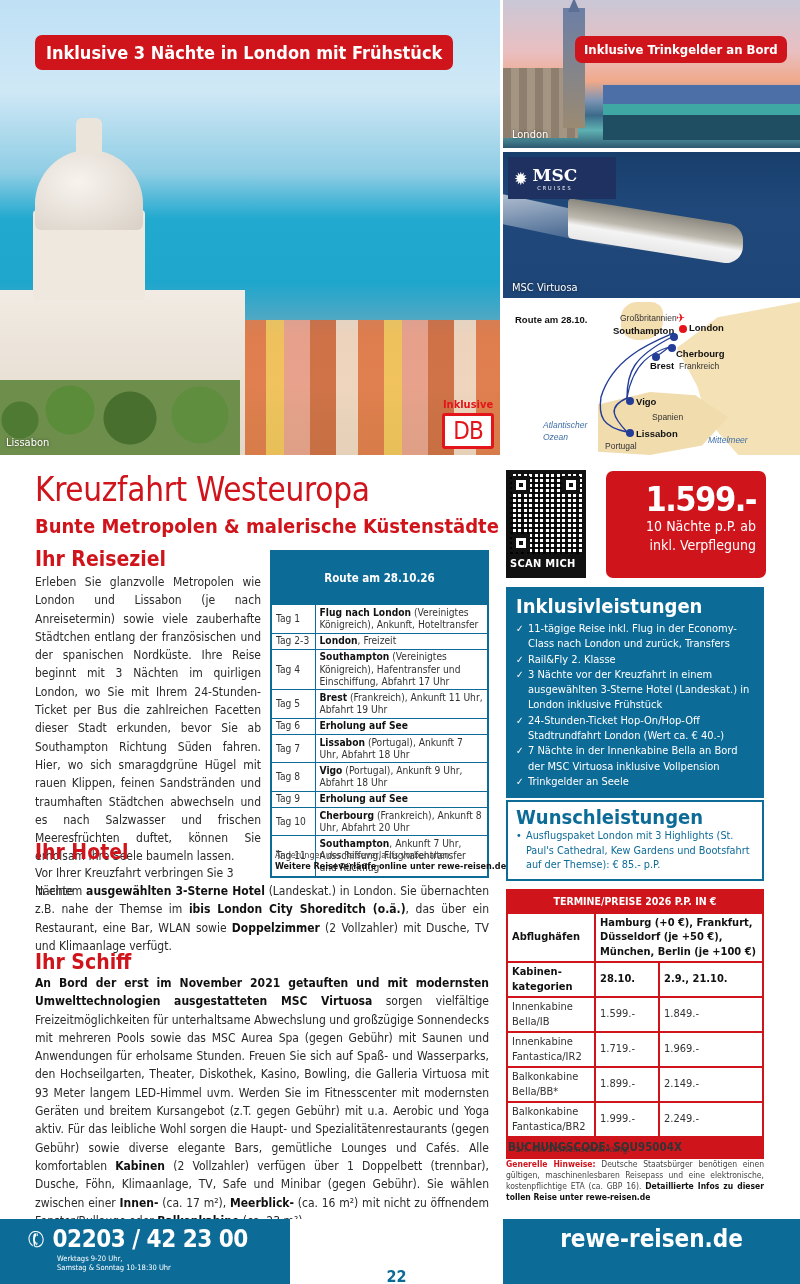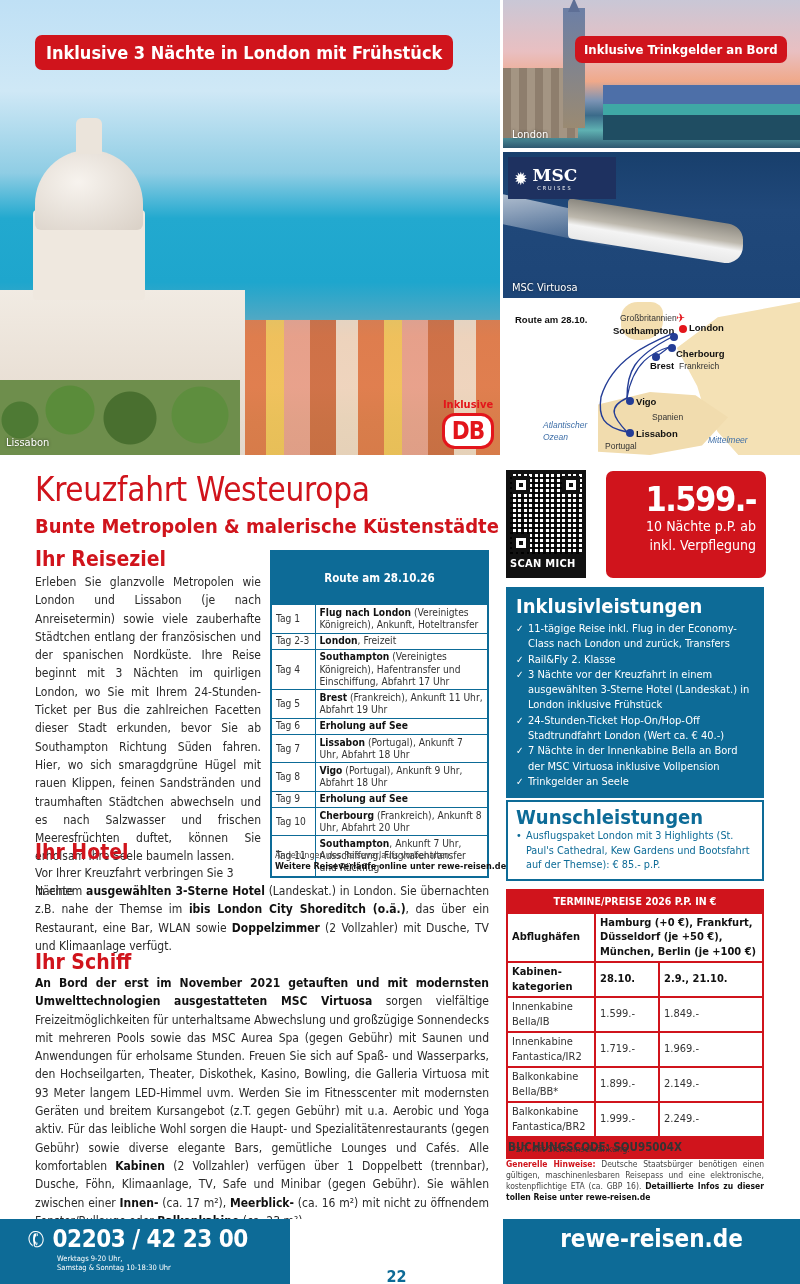--- a/index.html
+++ b/index.html
@@ -21,21 +21,21 @@
   .lisbon-trees { left: 0; top: 380px; width: 240px; height: 75px;
     background: radial-gradient(circle at 20px 40px,#4e7a34 18px,transparent 19px), radial-gradient(circle at 70px 30px,#5a8c3a 24px,transparent 25px), radial-gradient(circle at 130px 38px,#496f2f 26px,transparent 27px), radial-gradient(circle at 200px 35px,#5e8e3e 28px,transparent 29px), #6e8e4c; }
   .photo-caption { color: #ffffff; font-size: 11px; text-shadow: 0 0 3px rgba(0,0,0,.6); }
   .banner-red {
     background: #d0141c; color: #fff; font-weight: bold; border-radius: 7px;
     padding: 6px 10px; white-space: nowrap;
   }
   .banner-main { left: 35px; top: 35px; font-size: 18px; padding: 7px 11px; }
   .db-block { left: 442px; top: 398px; text-align: center; }
   .db-inkl { color: #e3151b; font-weight: bold; font-size: 11px; display: block; }
-  .db-logo { display: inline-block; margin-top: 2px; width: 52px; height: 36px; border: 3px solid #e3151b; background: #fff; color: #e3151b; font-weight: bold; font-size: 24px; line-height: 30px; border-radius: 13px; letter-spacing: -1px; }
+  .db-logo { display: inline-block; margin-top: 2px; width: 52px; height: 36px; border: 3px solid #e3151b; background: #fff; color: #e3151b; font-weight: normal; font-size: 24px; line-height: 30px; border-radius: 3px; letter-spacing: -1px; }
 
   .hero-london {
     left: 503px; top: 0; width: 297px; height: 148px; overflow: hidden;
     background: linear-gradient(180deg, #c9c7d6 0%, #e9bfc1 35%, #f0a98a 55%, #7b93b4 68%, #3b6b8a 78%, #5fb1b2 88%, #2e5870 100%);
   }
   .london-tower { left: 60px; top: 8px; width: 22px; height: 120px; background: linear-gradient(180deg,#6c7fa6,#9a8a72); }
   .london-tower-top { left: 65px; top: -2px; width: 12px; height: 14px; background: #5e6f96; clip-path: polygon(50% 0, 100% 100%, 0 100%); }
   .london-parliament { left: 0; top: 68px; width: 75px; height: 70px; background: repeating-linear-gradient(90deg,#8e7e6d 0 8px,#a49583 8px 16px); }
   .london-bridge { left: 100px; top: 85px; width: 197px; height: 55px; background: linear-gradient(180deg,#4d6fa8 0 35%, #3fa8a5 35% 55%, #1f4d62 55% 100%); }
   .london-banner { left: 575px; top: 36px; font-size: 13px; padding: 6px 9px; }

